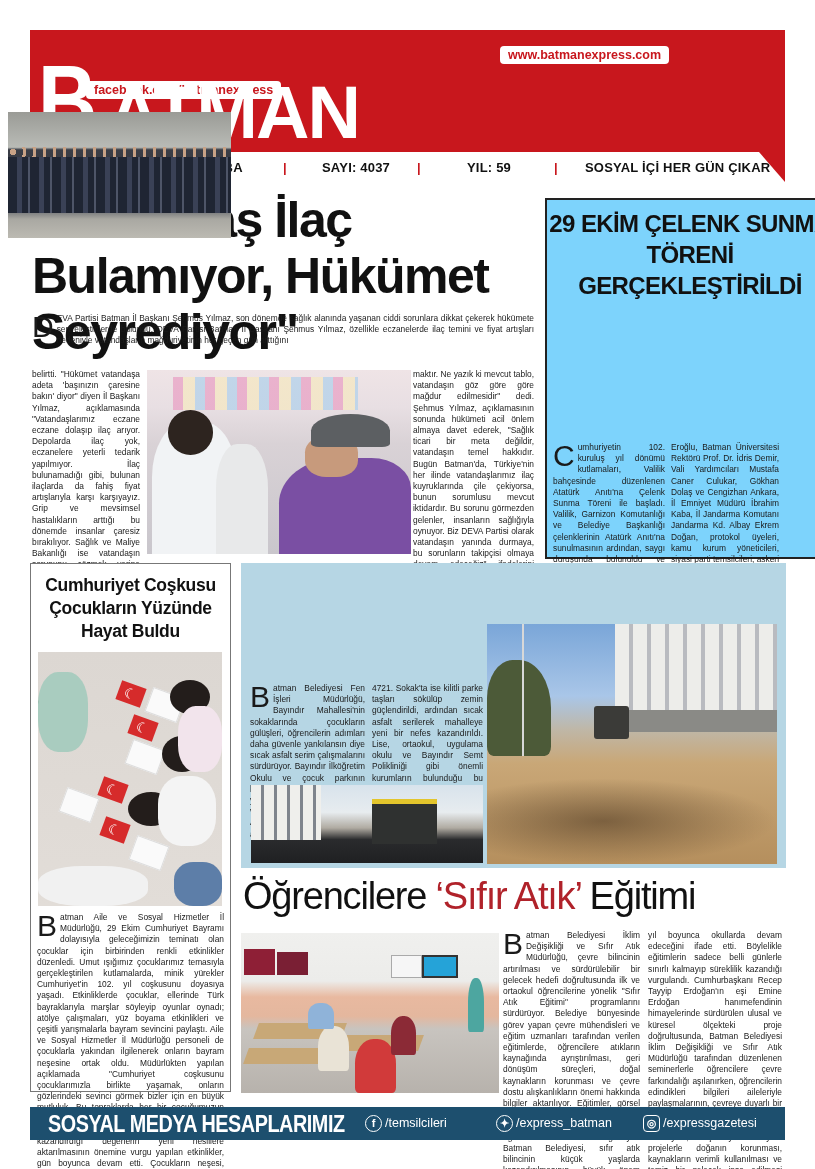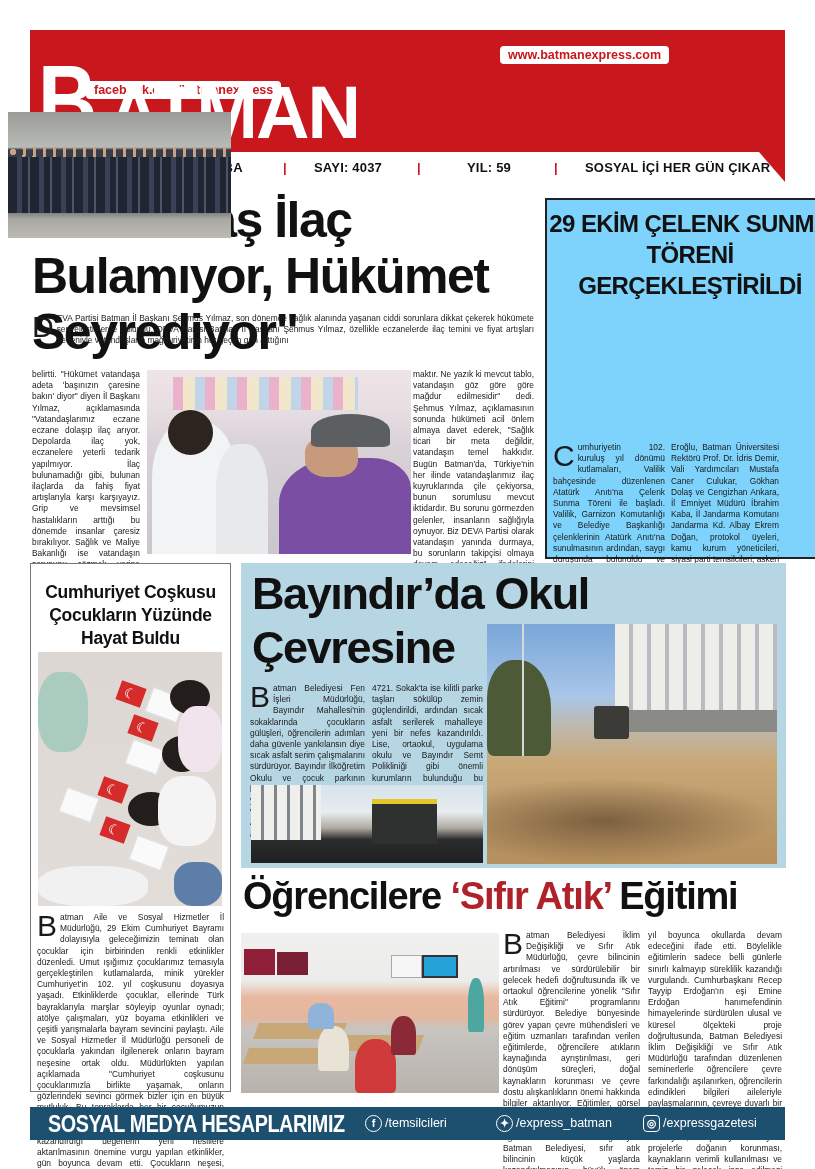--- a/index.html
+++ b/index.html
@@ -44,21 +44,21 @@
   .box-ceremony h2 { position: absolute; left: 0; top: 8px; width: 100%; text-align: center; font-weight: bold; font-size: 24px; line-height: 31px; letter-spacing: -0.6px; color: #111; }
   .ceremony-photo { left: 8px; top: 112px; width: 223px; height: 126px;
     background: linear-gradient(180deg, #9a9b96 0%, #b9bbb6 28%, #3a3d46 30%, #2d3240 70%, #a9a8a2 85%, #bcbab2 100%); }
   .ceremony-photo .row { position: absolute; left: 0; top: 36%; width: 100%; height: 44%; background: repeating-linear-gradient(90deg, #1f2533 0 9px, #3a4156 9px 14px, #1f2533 14px 20px, #4e5568 20px 22px); }
   .ceremony-photo .heads { position: absolute; left: 0; top: 28%; width: 100%; height: 10%; background: repeating-radial-gradient(circle at 5px 5px, #c8a286 0 3px, transparent 3px 10px); }
   .cer-col-a { position: absolute; left: 553px; top: 442px; width: 112px; }
   .cer-col-b { position: absolute; left: 671px; top: 442px; width: 108px; }
 
   
   .box-children { position: absolute; left: 30px; top: 563px; width: 201px; height: 529px; border: 1px solid #777; background: #fff; }
-  .box-children h2 { position: absolute; left: 0; top: 10px; width: 100%; text-align: center; font-weight: bold; font-size: 17.5px; line-height: 23px; color: #111; letter-spacing: -0.3px; margin-top: 7px; }
+  .box-children h2 { position: absolute; left: 0; top: 10px; width: 100%; text-align: center; font-weight: bold; font-size: 17.5px; line-height: 23px; color: #111; letter-spacing: -0.3px; }
   .children-photo { left: 38px; top: 652px; width: 184px; height: 254px;
     background: linear-gradient(180deg, #dcd7d2 0%, #e2ddd8 100%); }
   .children-photo .flag { position: absolute; width: 26px; height: 20px; background: #d62b2b; transform: rotate(20deg); }
   .children-photo .flag::after { content: "☾"; position: absolute; left: 6px; top: 0; color: #fff; font-size: 14px; line-height: 20px; }
   .children-photo .paper { position: absolute; width: 34px; height: 26px; background: #fafafa; transform: rotate(20deg); border: 1px solid #ddd; }
   .children-photo .kid { position: absolute; border-radius: 50%; background: #231d1b; }
   .children-photo .shirt { position: absolute; border-radius: 40%; }
   .child-text { position: absolute; left: 37px; top: 912px; width: 187px; }
 
   
@@ -73,21 +73,21 @@
   .road-photo .tree { position: absolute; left: 0; top: 15%; width: 22%; height: 40%; background: #4c5a38; border-radius: 40% 50% 10% 10%; }
   .road-photo .pole { position: absolute; left: 12%; top: 0; width: 2px; height: 55%; background: #d8d8d8; }
   .road-photo .grader { position: absolute; left: 37%; top: 34%; width: 12%; height: 14%; background: #3b3b38; border-radius: 3px; }
   .road-photo .shadow { position: absolute; left: 0; top: 64%; width: 100%; height: 36%; background: radial-gradient(ellipse at 40% 50%, rgba(70,50,30,.55), rgba(70,50,30,0) 70%); }
   .asphalt-photo { left: 251px; top: 785px; width: 232px; height: 78px;
     background: linear-gradient(180deg, #d8e3ec 0%, #e7ecef 35%, #b0aba2 55%, #2a2b2d 70%, #1f2022 100%); }
   .asphalt-photo .house { position: absolute; left: 0; top: 0; width: 30%; height: 70%; background: repeating-linear-gradient(90deg, #efefec 0 10px, #7f858d 10px 13px); }
   .asphalt-photo .paver { position: absolute; left: 52%; top: 18%; width: 28%; height: 58%; background: #2f3130; border-top: 5px solid #e3c52c; }
 
   
-  .zero-headline { position: absolute; left: 243px; top: 872px; width: 545px; font-weight: bold; font-size: 38px; line-height: 48px; letter-spacing: -1.2px; color: #111; white-space: nowrap; }
+  .zero-headline { position: absolute; left: 243px; top: 872px; width: 545px; font-weight: normal; font-size: 38px; line-height: 48px; letter-spacing: -1.2px; color: #111; white-space: nowrap; }
   .zero-headline .accent { color: #b0222a; }
   .class-photo { left: 241px; top: 933px; width: 258px; height: 160px;
     background: linear-gradient(180deg, #f0f0ee 0%, #ececea 30%, #e8b9a0 40%, #e4b79e 52%, #c8c4bf 60%, #b7b2ac 100%); }
   .class-photo .board { position: absolute; left: 70%; top: 14%; width: 14%; height: 14%; background: #25a3d8; border: 2px solid #333; }
   .class-photo .wb { position: absolute; left: 58%; top: 14%; width: 12%; height: 14%; background: #f6f6f6; border: 1px solid #aaa; }
   .class-photo .poster { position: absolute; left: 1%; top: 10%; width: 12%; height: 16%; background: #8e1f36; }
   .class-photo .poster2 { position: absolute; left: 14%; top: 12%; width: 12%; height: 14%; background: #7a1f34; }
   .class-photo .desk { position: absolute; height: 10%; background: #c8a877; transform: skewX(-20deg); }
   .class-photo .kidr { position: absolute; border-radius: 45% 45% 10% 10%; }
   .zero-col-a { position: absolute; left: 503px; top: 930px; width: 137px; }
@@ -112,21 +112,21 @@
   <div class="logo">
     <div class="logo-batman">
       <span class="big">B</span><span class="sm">ATMAN</span>
     </div>
   </div>
 </header>
 
 <div class="dateline">
   <span style="left:46px">29  EKİM  2025  ÇARŞAMBA</span>
   <span class="sep" style="left:253px">|</span>
-  <span style="left:284px">SAYI: 4037</span>
+  <span style="left:292px">SAYI: 4037</span>
   <span class="sep" style="left:387px">|</span>
   <span style="left:437px">YIL: 59</span>
   <span class="sep" style="left:524px">|</span>
   <span style="left:555px">SOSYAL İÇİ HER GÜN ÇIKAR</span>
   <div class="notch"></div>
 </div>
 
 <h1 class="main-headline">"Vatandaş İlaç Bulamıyor, Hükümet Seyrediyor"</h1>
 
 <div class="main-col-a article-text" style="width:502px">
@@ -181,21 +181,21 @@
   <div class="shirt" style="left:0;top:214px;width:110px;height:40px;background:#f1f1f1;"></div>
   <div class="shirt" style="left:136px;top:210px;width:48px;height:44px;background:#5d7ea8;"></div>
 </div>
 <div class="child-text article-text">
   <span class="dropcap">B</span>
   <span>atman Aile ve Sosyal Hizmetler İl Müdürlüğü, 29 Ekim Cumhuriyet Bayramı dolayısıyla geleceğimizin teminatı olan çocuklar için birbirinden renkli etkinlikler düzenledi. Umut ışığımız çocuklarımız temasıyla gerçekleştirilen kutlamalarda, minik yürekler Cumhuriyet'in 102. yıl coşkusunu doyasıya yaşadı. Etkinliklerde çocuklar, ellerinde Türk bayraklarıyla marşlar söyleyip oyunlar oynadı; atölye çalışmaları, yüz boyama etkinlikleri ve çeşitli yarışmalarla bayram sevincini paylaştı. Aile ve Sosyal Hizmetler İl Müdürlüğü personeli de çocuklarla yakından ilgilenerek onların bayram neşesine ortak oldu. Müdürlükten yapılan açıklamada "Cumhuriyet coşkusunu çocuklarımızla birlikte yaşamak, onların gözlerindeki sevinci görmek bizler için en büyük mutluluk. Bu topraklarda her bir çocuğumuzun umut dolu bir geleceğe sahip olması en büyük idealimizdir" ifadelerine yer verildi. Cumhuriyet'in kazandırdığı değerlerin yeni nesillere aktarılmasının önemine vurgu yapılan etkinlikler, gün boyunca devam etti. Çocukların neşesi, Cumhuriyet'in 102 yıllık gururuna anlam kattı.</span>
 </div>
 
 <section class="box-bayindir">
   <h2>
-    <span>Bayındır’da Okul Çevresine</span><br>
+    <br>
   </h2>
 </section>
 <div class="bay-col-a article-text">
   <span class="dropcap">B</span>
   <span>atman Belediyesi Fen İşleri Müdürlüğü, Bayındır Mahallesi'nin sokaklarında çocukların gülüşleri, öğrencilerin adımları daha güvenle yankılansın diye sıcak asfalt serim çalışmalarını sürdürüyor. Bayındır İlköğretim Okulu ve çocuk parkının bulunduğu 4719. Sokak'ta yapılan çalışmayla yol modern ve konforlu bir hale getirildi. Altyapı çalışmalarının ardından bozulan</span>
 </div>
 <div class="bay-col-b article-text">4721. Sokak'ta ise kilitli parke taşları sökülüp zemin güçlendirildi, ardından sıcak asfalt serilerek mahalleye yeni bir nefes kazandırıldı. Lise, ortaokul, uygulama okulu ve Bayındır Semt Polikliniği gibi önemli kurumların bulunduğu bu bölgede, güvenli ulaşım yeniden sağlandı. Mahalle sakinleri, yenilenen yollardan dolayı Batman Belediyesi'ne teşekkür etti.</div>
 <div class="photo road-photo">
   <div class="bldg"></div>
   <div class="tree"></div>

